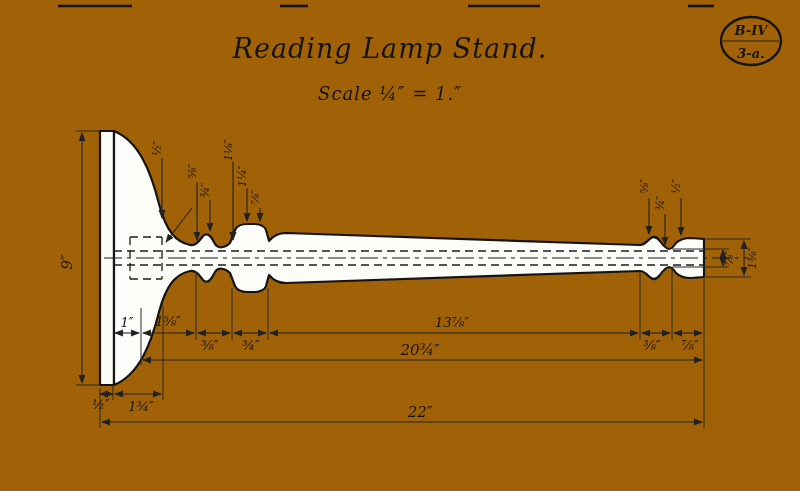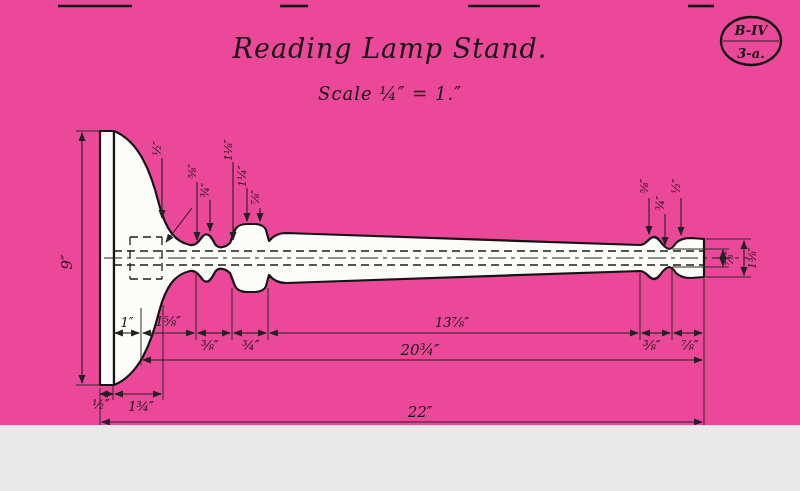--- a/index.html
+++ b/index.html
@@ -1,19 +1,19 @@
 <!DOCTYPE html>
 <html><head>
 <meta charset="utf-8">
 <style>
   html,body{margin:0;padding:0;background:#e9e9e9;}
   .sheet{
     position:relative;
-    width:800px;height:425px;
-    background:#ec4899;
+    width:800px;height:491px;
+    background:#a16207;
     overflow:hidden;
     font-family:"DejaVu Serif", serif;
   }
   svg{display:block;}
   svg text{
     font-family:"DejaVu Serif", serif;
     font-style:italic;
     fill:#141414;
   }
   .t-title{font-size:27px;letter-spacing:1px;}

